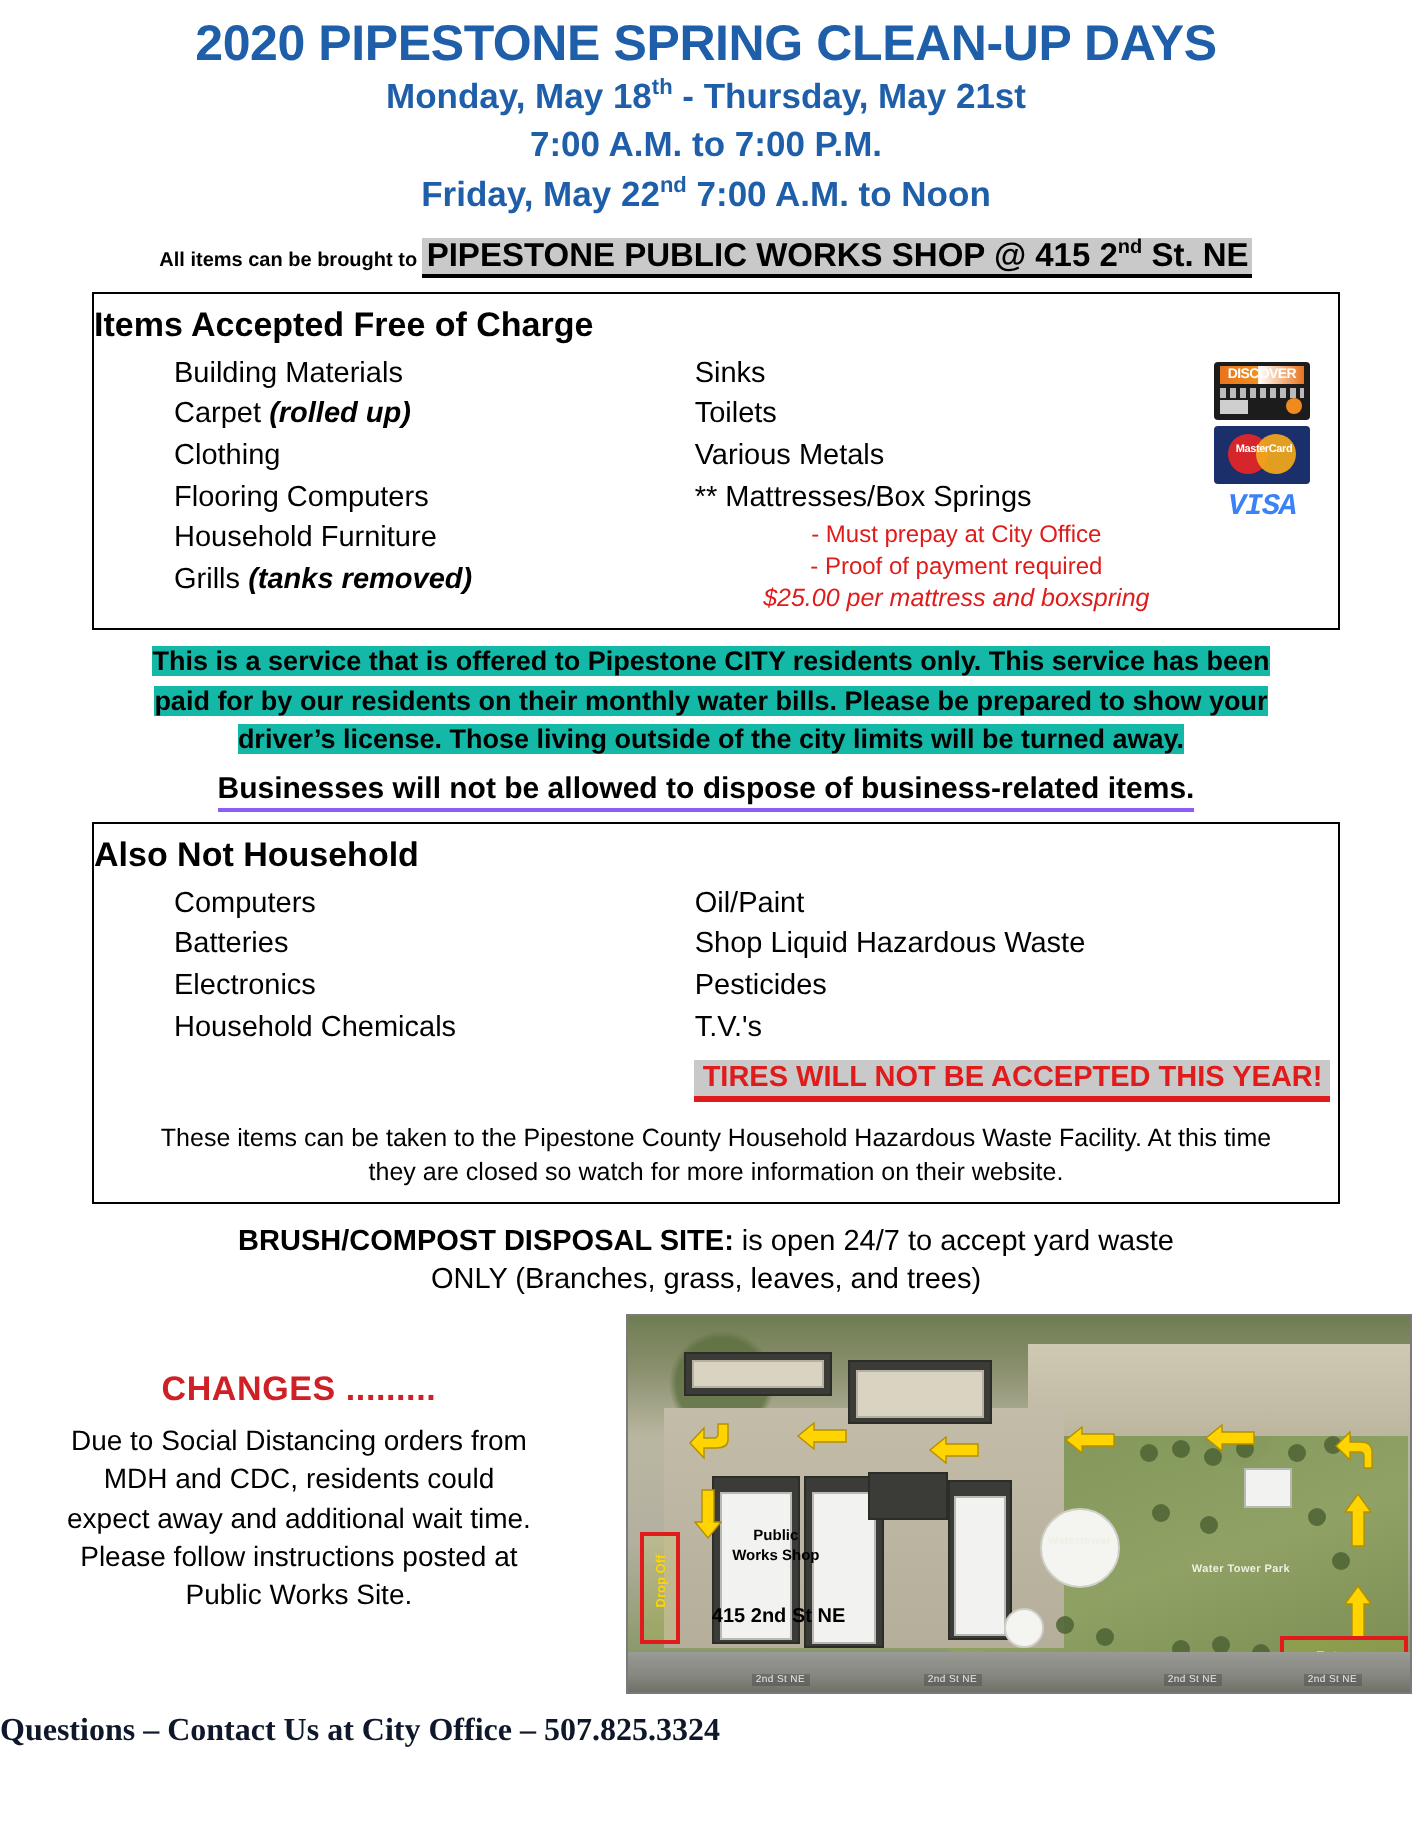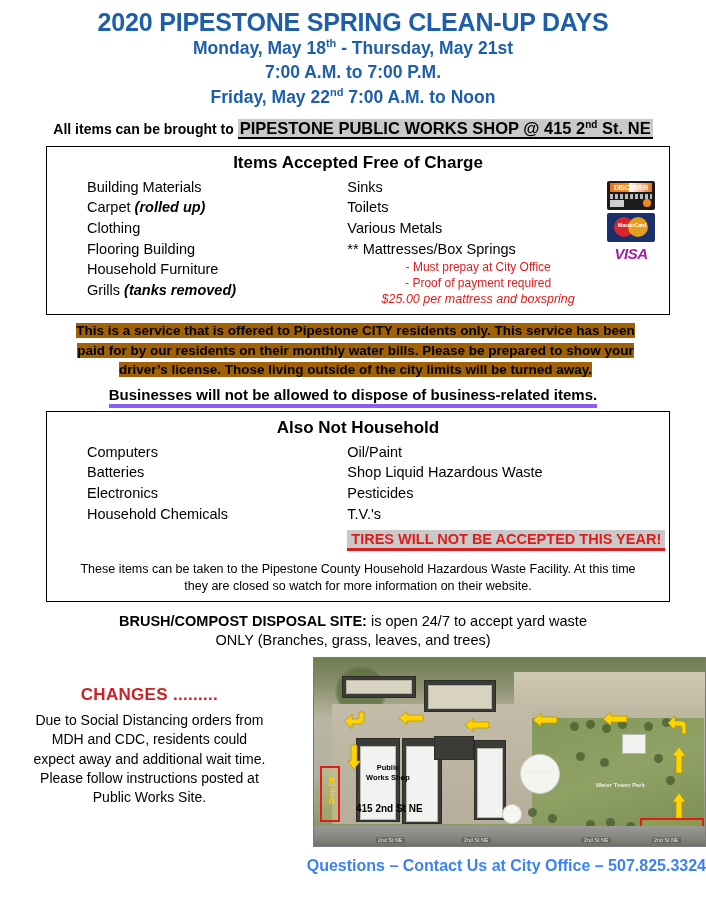--- a/index.html
+++ b/index.html
@@ -51,40 +51,39 @@
   
   .address-line {
     margin-top: 10px;
     text-align: center;
     font-size: 15px;
     font-weight: bold;
     white-space: nowrap;
   }
   .address-intro {
     font-weight: bold;
-    font-size: 14px;
+    font-size: 10px;
   }
   .address-hl {
     background: #c9c9c9;
     border-bottom: 2px solid #000;
     font-size: 16.5px;
     font-weight: bold;
     padding: 0 2px;
   }
   .address-hl sup { font-size: 10px; vertical-align: super; line-height: 0; }
 
   
   .box {
     border: 1.5px solid #000;
     margin: 8px 36px 0 46px;
     box-sizing: border-box;
     background: #fff;
   }
   .box-title {
-    text-align: center;
     font-size: 17px;
     font-weight: bold;
     padding: 6px 0 4px 0;
   }
   .cols {
     display: flex;
     padding: 0 0 6px 0;
   }
   .col-left {
     width: 47%;
@@ -142,22 +141,22 @@
   .card-mc .mc-circles { position: relative; width: 34px; height: 20px; }
   .card-mc .mc-c { position:absolute; top:0; width:20px; height:20px; border-radius:50%; }
   .card-mc .mc-red { left:0; background:#d6262c; }
   .card-mc .mc-yel { right:0; background:#f3a81b; opacity:0.92; }
   .card-mc .mc-label { position:absolute; top:5px; left:3px; width:30px; text-align:center;
       font-size:5.5px; color:#fff; font-weight:bold; z-index:3; letter-spacing:-0.2px;}
   .card-visa {
     background: #ffffff; height: 18px; display:flex; align-items:center; justify-content:center;
   }
   .card-visa span {
-    font-family: Liberation Sans, sans-serif;
-    color: #a21caf; font-weight: bold; font-style: italic;
+    font-family: Liberation Mono, monospace;
+    color: #3b82f6; font-weight: bold; font-style: italic;
     font-size: 15px; letter-spacing: -0.5px;
   }
 
   .red-note {
     color: #e01b1b;
     font-size: 12px;
     line-height: 1.35;
     text-align: center;
     padding-right: 60px;
   }
@@ -166,32 +165,32 @@
   
   .yellow-block {
     margin: 6px 40px 0 45px;
     text-align: center;
     font-size: 13.5px;
     font-weight: bold;
     line-height: 1.42;
     color: #000;
   }
   .yellow-block span {
-    background: #a16207;
+    background: #14b8a6;
     box-decoration-break: clone;
     -webkit-box-decoration-break: clone;
   }
   .businesses-line {
     margin-top: 7px;
     text-align: center;
     font-size: 15px;
     font-weight: bold;
   }
   .businesses-line span {
-    border-bottom: 4px solid #8b5cf6;
+    border-bottom: 2px solid #8b5cf6;
     padding-bottom: 1px;
   }
 
   
   .tires {
     margin-top: 6px;
     background: #c9c9c9;
     color: #e01b1b;
     font-weight: bold;
     font-size: 14.5px;
@@ -318,24 +317,25 @@
   }
   .pw-shop { left:52px; top:105px; width:44px; font-size:7.5px; text-align:center; line-height:1.3; }
   .addr-map { left:42px; top:145px; font-size:10px; }
   .map-faint {
     position:absolute; font-size:5.5px; color:#efefe4; font-weight:bold; letter-spacing:0.2px;
   }
 
   
   .footer {
     margin-top: 10px;
-    text-align: right;
+    text-align: left;
     font-size: 16px;
     font-weight: bold;
-    color: #3b82f6;
+    color: #0f172a;
+    font-family: Liberation Serif, serif;
   }
 </style>
 </head>
 <body>
 
 <div class="page">
 
   <div class="header">
     <div class="title-main">2020 PIPESTONE SPRING CLEAN-UP DAYS</div>
     <div class="title-sub">
@@ -352,21 +352,21 @@
   </div>
 
   <div class="box">
     <div class="box-title">Items Accepted Free of Charge</div>
     <div class="cols">
 
       <div class="col-left">
         <div class="item"><span>Building Materials</span><i></i></div>
         <div class="item"><span>Carpet </span><i>(rolled up)</i></div>
         <div class="item"><span>Clothing</span><i></i></div>
-        <div class="item"><span>Flooring Building</span><i></i></div>
+        <div class="item"><span>Flooring Computers</span><i></i></div>
         <div class="item"><span>Household Furniture</span><i></i></div>
         <div class="item"><span>Grills </span><i>(tanks removed)</i></div>
       </div>
 
       <div class="col-right">
 
         <div class="cards">
           <div class="card card-discover">
             <div class="dtop">DISCOVER</div>
             <div class="dmid"></div>

